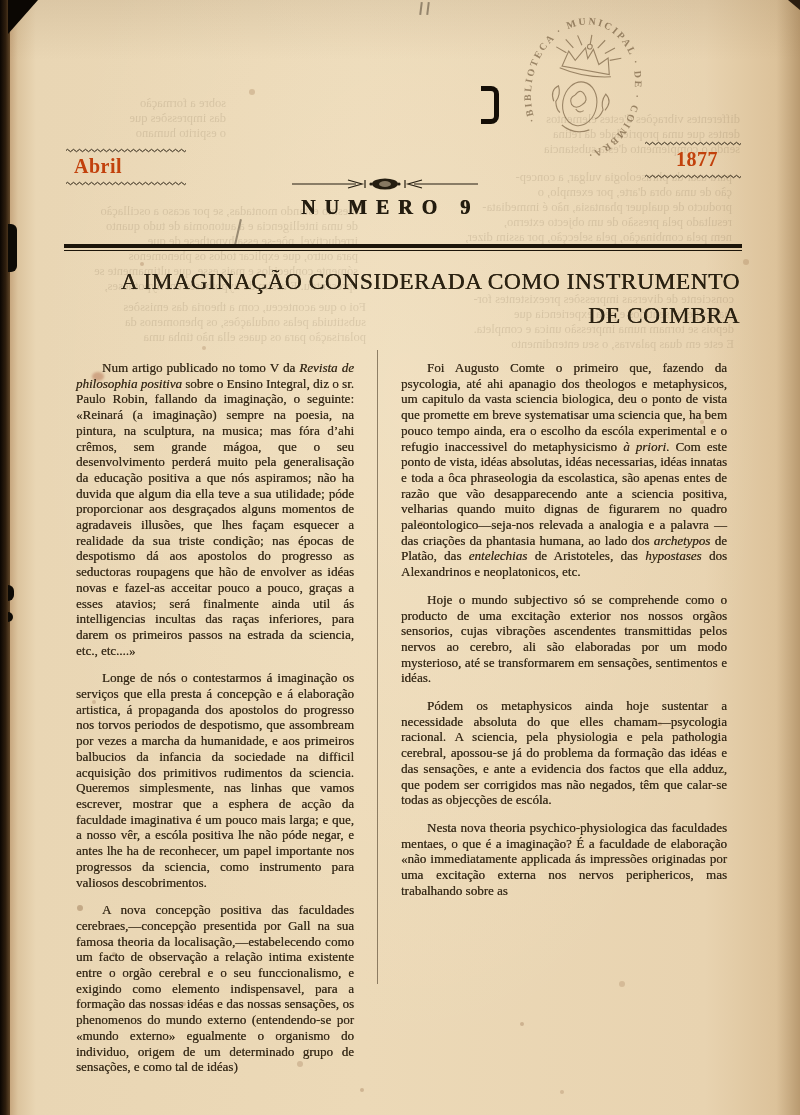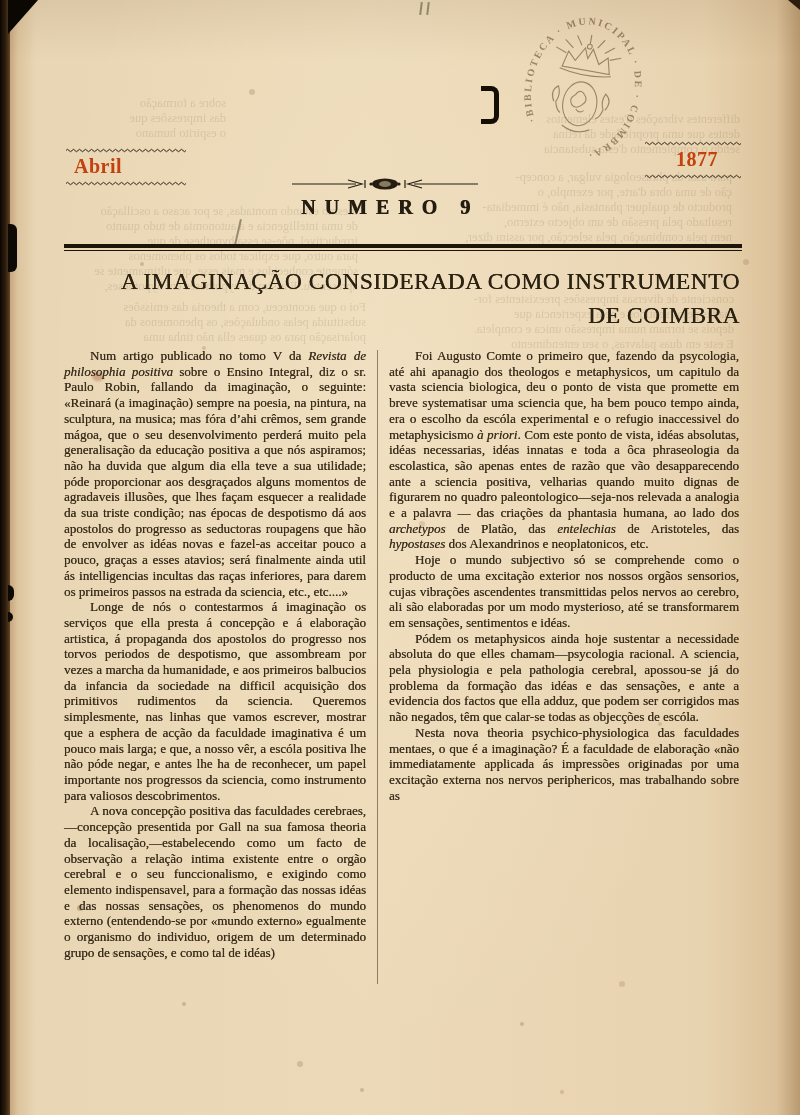--- a/index.html
+++ b/index.html
@@ -67,21 +67,21 @@
   .rule-double .thin{height:1px;background:#1c150a;margin-top:2px;}
   .article-title{position:absolute;left:40px;top:264px;width:700px;text-align:right;
     font-size:23.5px;letter-spacing:.5px;line-height:34px;color:#2b2212;
     text-shadow:.3px 0 0 #2b2212;}
   .cols{position:absolute;left:64px;top:348px;width:676px;display:flex;z-index:2;}
   .col{font-size:13px;line-height:15.7px;text-align:justify;color:#382c1a;
     text-shadow:.25px 0 0 rgba(56,44,26,.8);}
   .col.left{width:302px;}
   .col.right{width:350px;}
   .col-divider{width:1px;background:rgba(62,48,28,.55);margin:2px 11px 0 11px;height:634px;}
-  .para{margin:0;text-indent:26px;}
+  .para{margin:12px;text-indent:26px;}
   .para.noindent{text-indent:0;}
   .it{font-style:italic;}
   
   .stamp{position:absolute;left:492px;top:-4px;z-index:3;opacity:.6;transform:rotate(10deg);
     mix-blend-mode:multiply;}
   .stamp text{font-family:"Liberation Serif",serif;font-size:10px;letter-spacing:2.2px;
     fill:#6d5a40;font-weight:bold;}
   .stamp .ln{stroke:#6d5a40;fill:none;stroke-width:1.1;}
 </style>
 </head>

